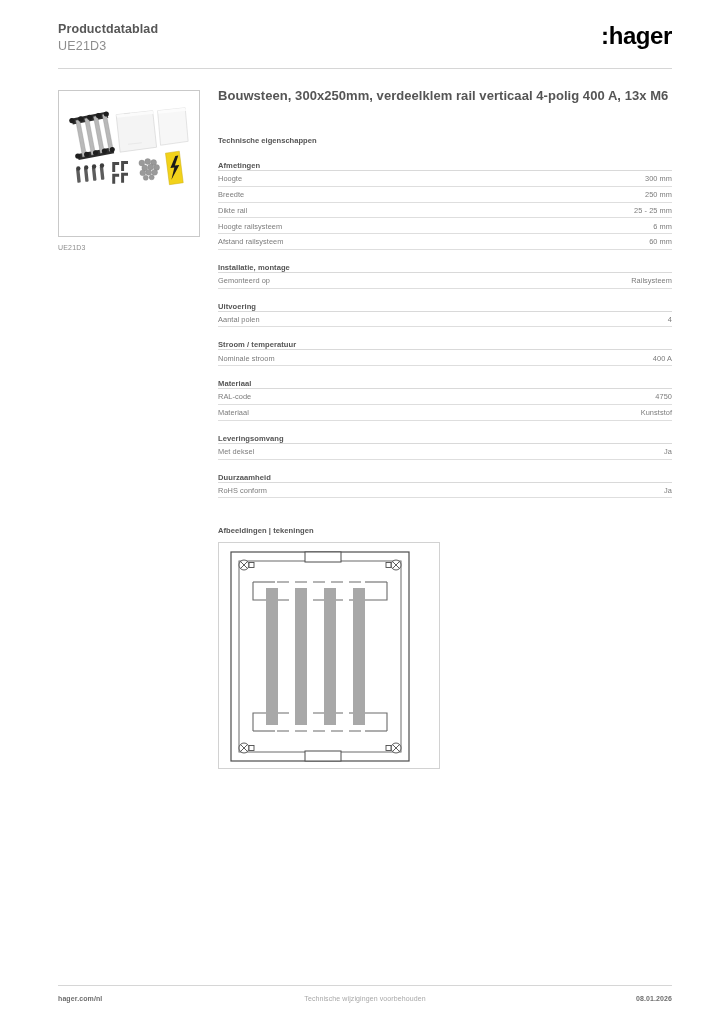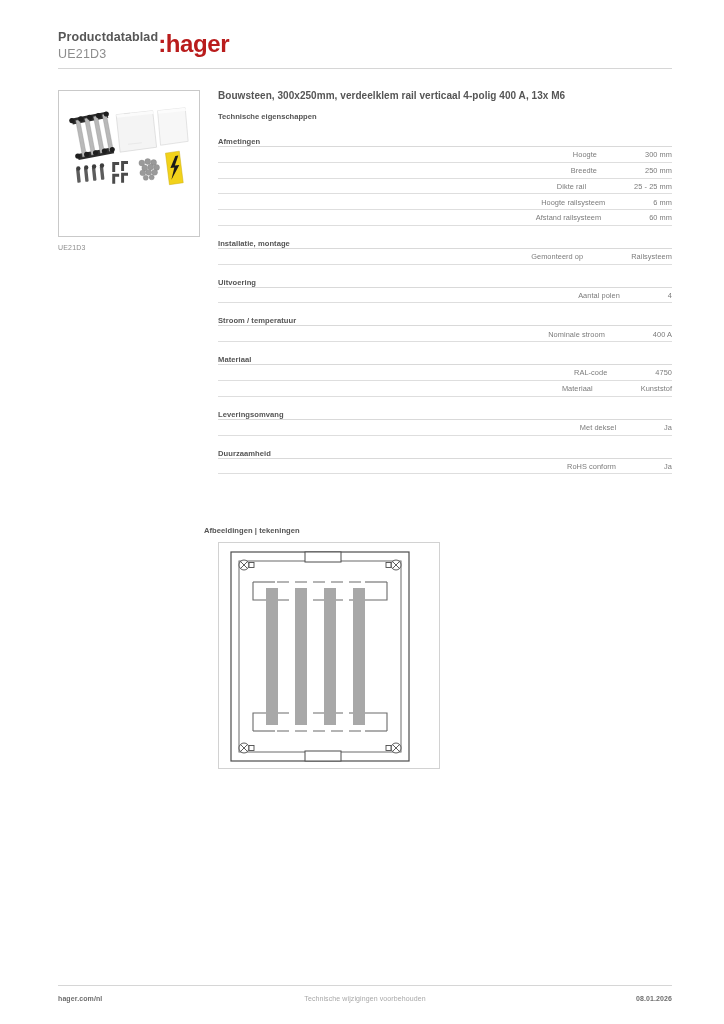--- a/index.html
+++ b/index.html
@@ -26,22 +26,22 @@
   }
 
   
   .header {
     position: absolute;
     left: 58px;
     top: 22px;
     width: 614px;
     height: 46px;
     display: flex;
+    justify-content: space-between;
     align-items: flex-start;
-    margin-top: 8px;
   }
 
   .title-block { padding-top: 0px; }
 
   .doc-title {
     font-size: 12.5px;
     font-weight: bold;
     color: #575757;
     letter-spacing: 0.1px;
     line-height: 15px;
@@ -52,21 +52,21 @@
     font-weight: normal;
     color: #8d8d8d;
     letter-spacing: 0.2px;
     line-height: 16px;
     margin-top: 1px;
   }
 
   .logo {
     font-size: 24px;
     font-weight: bold;
-    color: #b91c1c;
+    color: #000000;
     letter-spacing: -0.4px;
     line-height: 24px;
     margin-top: 2px;
   }
 
   .header-rule {
     position: absolute;
     left: 58px;
     top: 68px;
     width: 614px;
@@ -100,26 +100,26 @@
 
   
   .content {
     position: absolute;
     left: 218px;
     top: 90px;
     width: 454px;
   }
 
   .product-desc {
-    font-size: 10px;
+    font-size: 13px;
     font-weight: bold;
     color: #555;
     letter-spacing: 0.05px;
     line-height: 11px;
-    margin-bottom: 11px;
+    margin-bottom: 35px;
   }
 
   .tech-heading {
     font-size: 7.6px;
     font-weight: bold;
     color: #555;
     margin-bottom: 16px;
   }
 
   
@@ -129,37 +129,37 @@
     font-size: 7.6px;
     font-weight: bold;
     color: #555;
     letter-spacing: 0.05px;
     padding-bottom: 0;
     border-bottom: 1px solid #d9d9d9;
   }
 
   .spec-row {
     display: flex;
-    justify-content: flex-end;
+    justify-content: space-between;
     align-items: baseline;
     font-size: 7.4px;
     color: #7b7b7b;
     letter-spacing: 0.05px;
     padding: 3.2px 0 2.6px 0;
     border-bottom: 1px solid #dedede;
     gap: 48px;
   }
 
   .spec-label { white-space: nowrap; }
   .spec-value { white-space: nowrap; text-align: right; }
 
   
   .drawing-heading {
     position: absolute;
-    left: 204px;
+    left: 218px;
     top: 526px;
     font-size: 7.6px;
     font-weight: bold;
     color: #555;
     letter-spacing: 0.05px;
   }
 
   .drawing-box {
     position: absolute;
     left: 218px;

